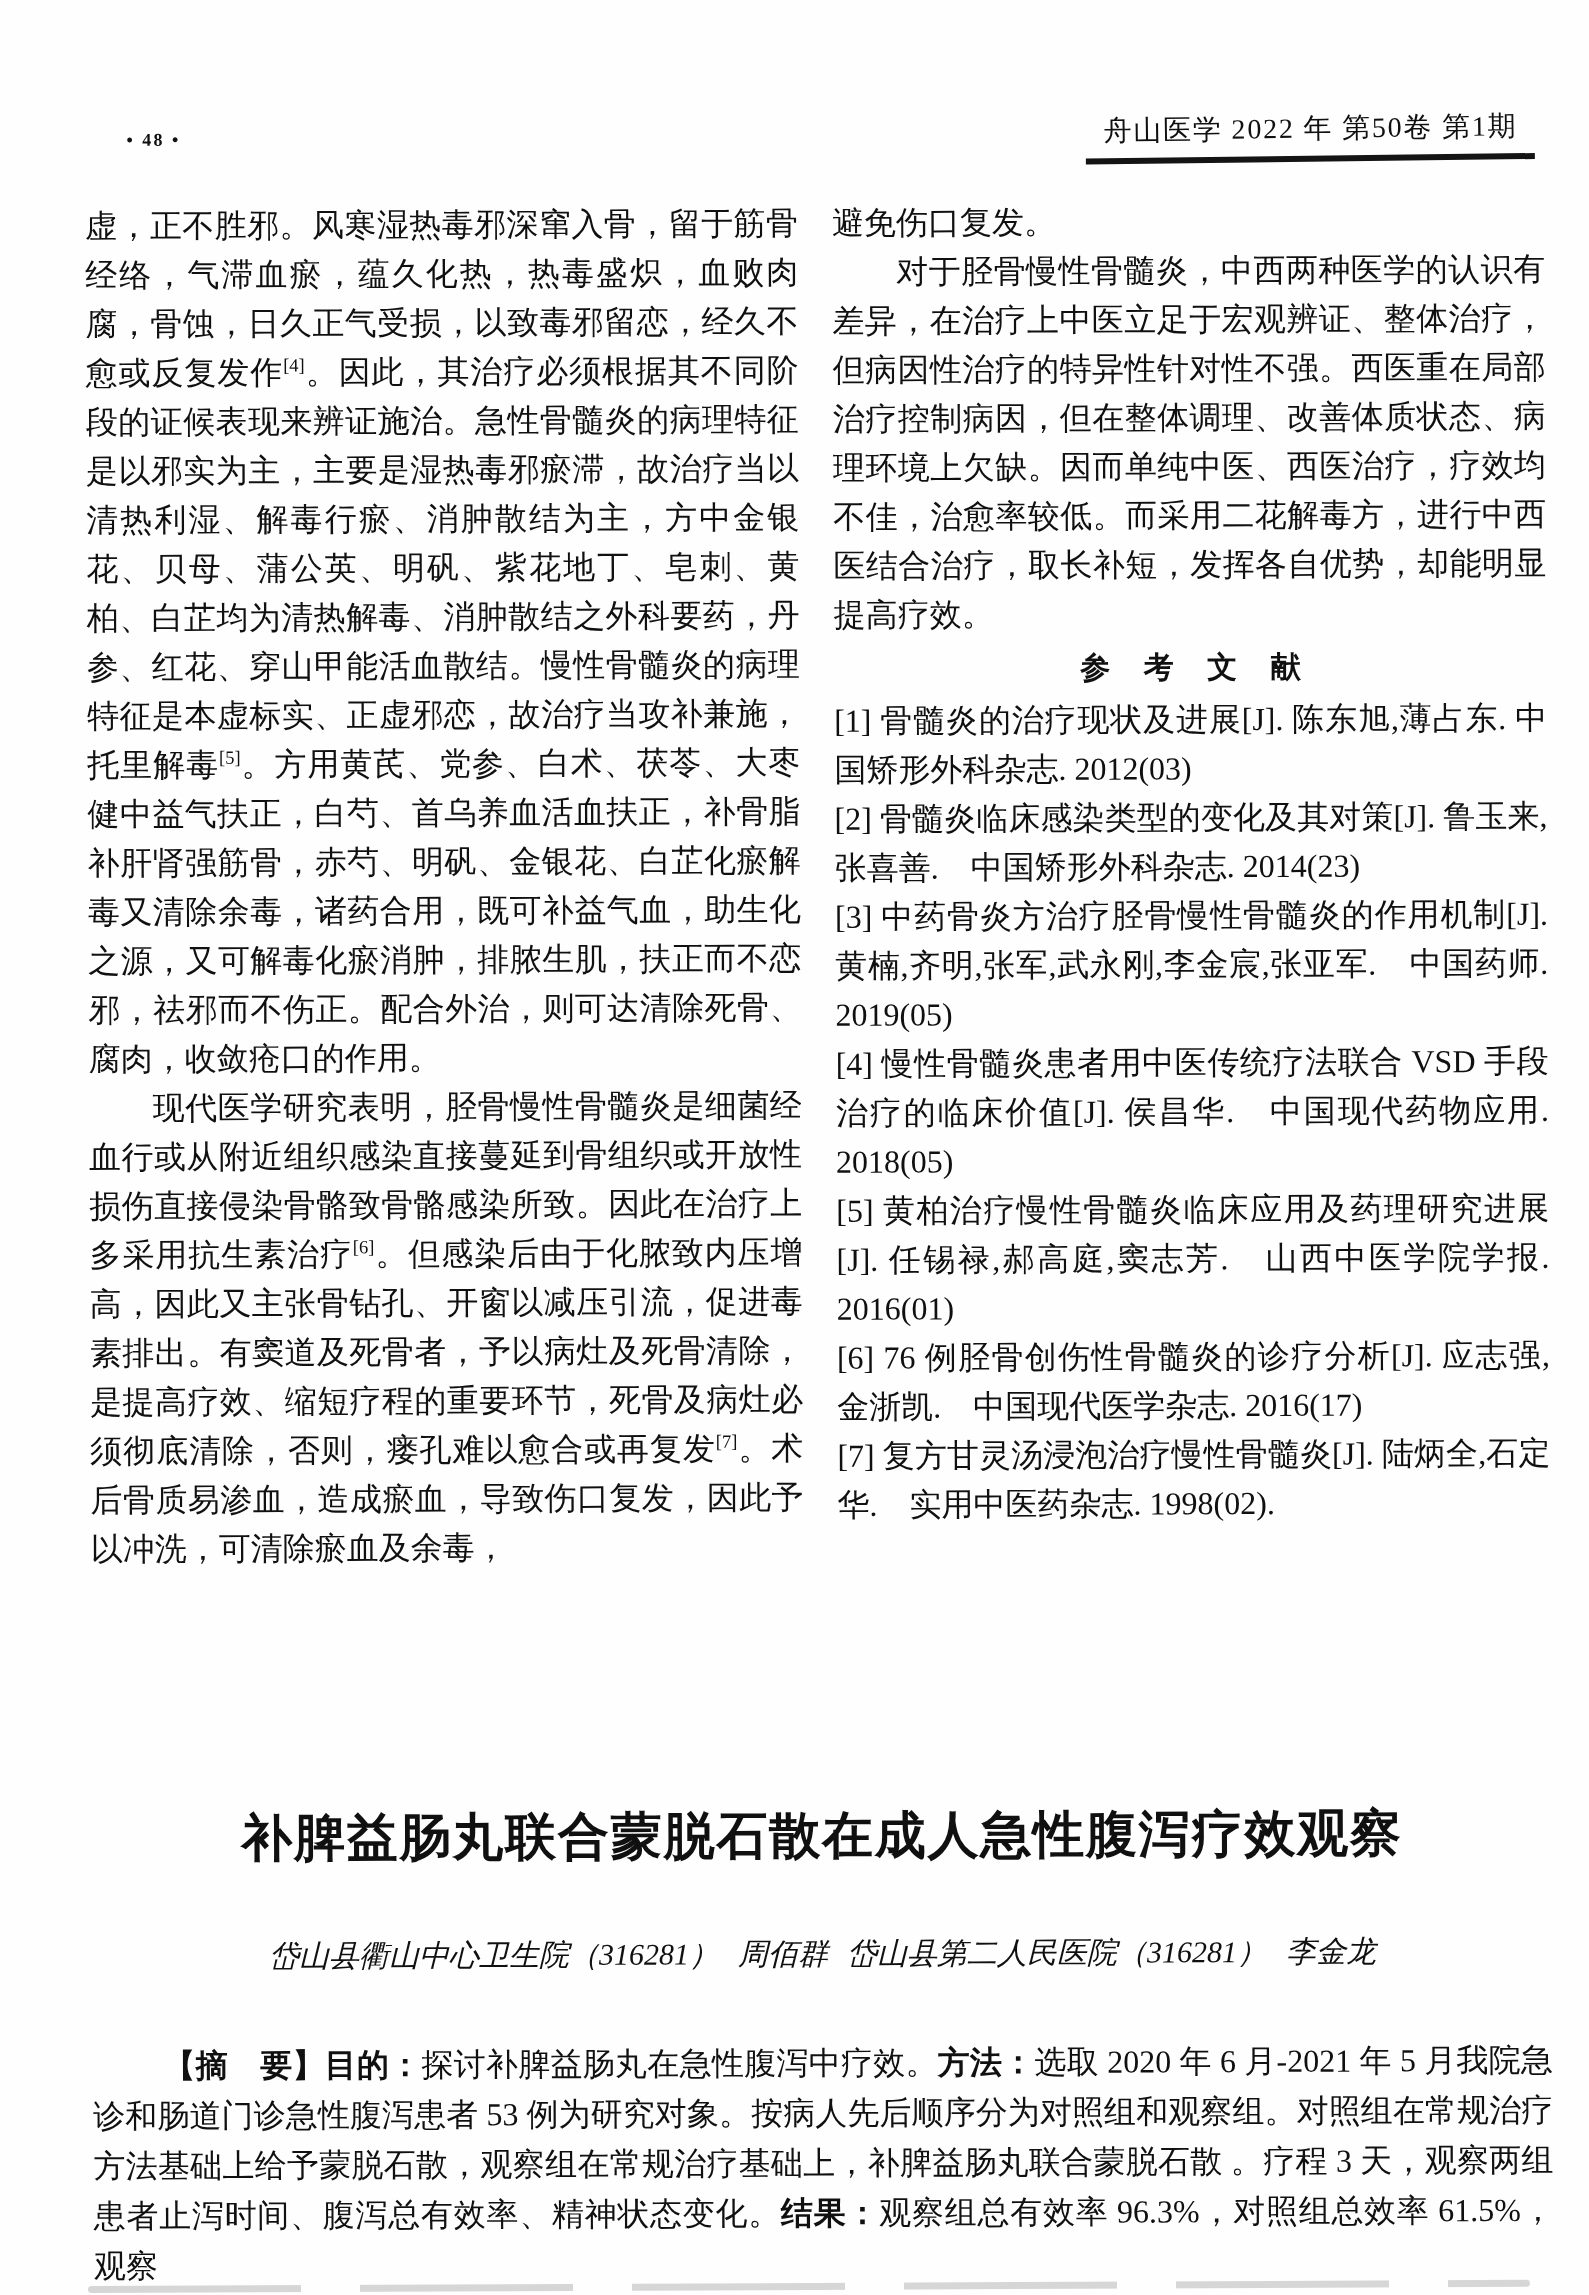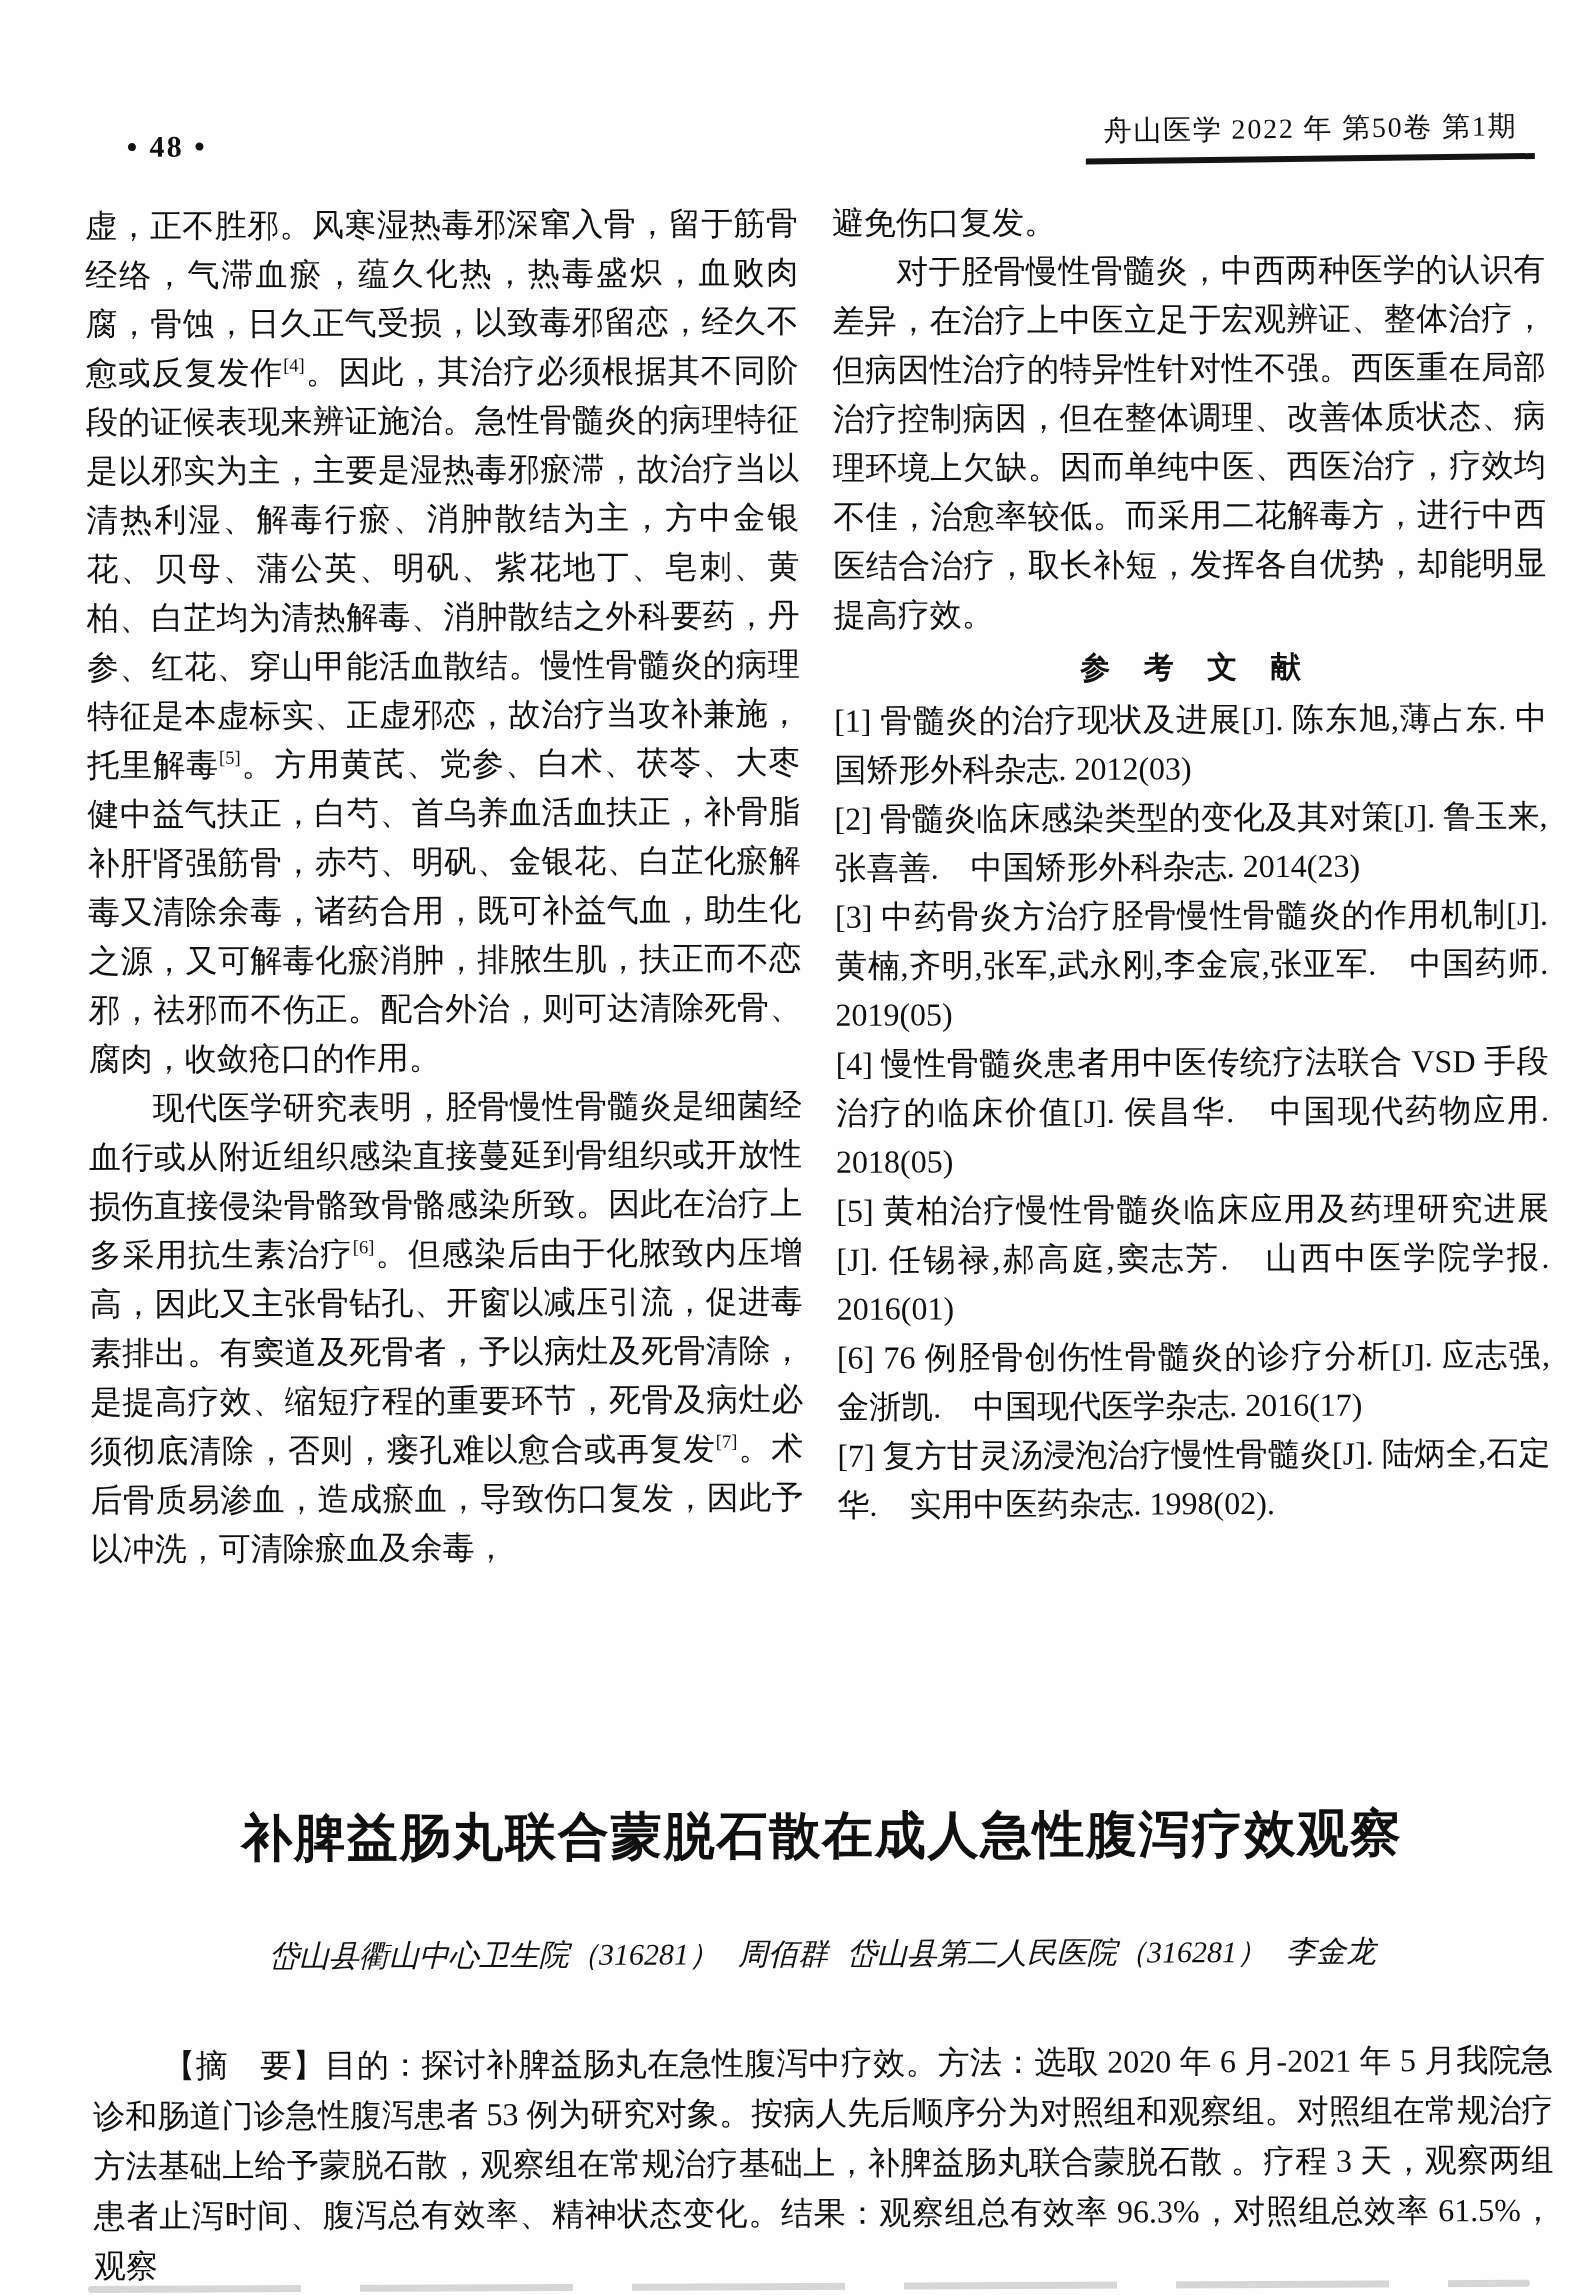--- a/index.html
+++ b/index.html
@@ -9,21 +9,21 @@
     background:#fefefe;
     overflow:hidden;
     color:#101010;
     font-family:"Liberation Serif","DejaVu Serif",serif;
   }
   .content { position:absolute; inset:0; transform:rotate(-0.25deg); }
 
   
   .pageno {
     position:absolute; left:131px; top:127px;
-    font-size:30px; font-weight:bold; letter-spacing:2.4px;
+    font-size:18px; font-weight:bold; letter-spacing:2.4px;
   }
   .jinfo {
     position:absolute; right:51px; top:112px;
     font-size:28px; letter-spacing:1.8px;
     padding:0 16.6px 8.3px 18px;
     border-bottom:6px solid #141414;
     transform:rotate(-0.45deg);
   }
 
   
@@ -52,21 +52,21 @@
   .authors {
     margin:59px 0 0 0; text-align:center;
     font-size:30px; font-style:italic; line-height:41px;
   }
   .authors span { margin:0 9.5px; }
   .abstract {
     margin:64px 0 0 0;
     font-size:32px; line-height:50px; text-align:justify;
     text-indent:2.2em;
   }
-  .b { font-weight:normal; }
+  .b { font-weight:bold; }
 
   
   .scan-artifact {
     position:absolute; left:83px; right:65px; bottom:4.7px; height:7px;
     background:repeating-linear-gradient(90deg,#c9c9c9 0 213px, transparent 213px 272px);
     opacity:0.75; border-radius:3.6px;
   }
 </style>
 </head>
 <body>

